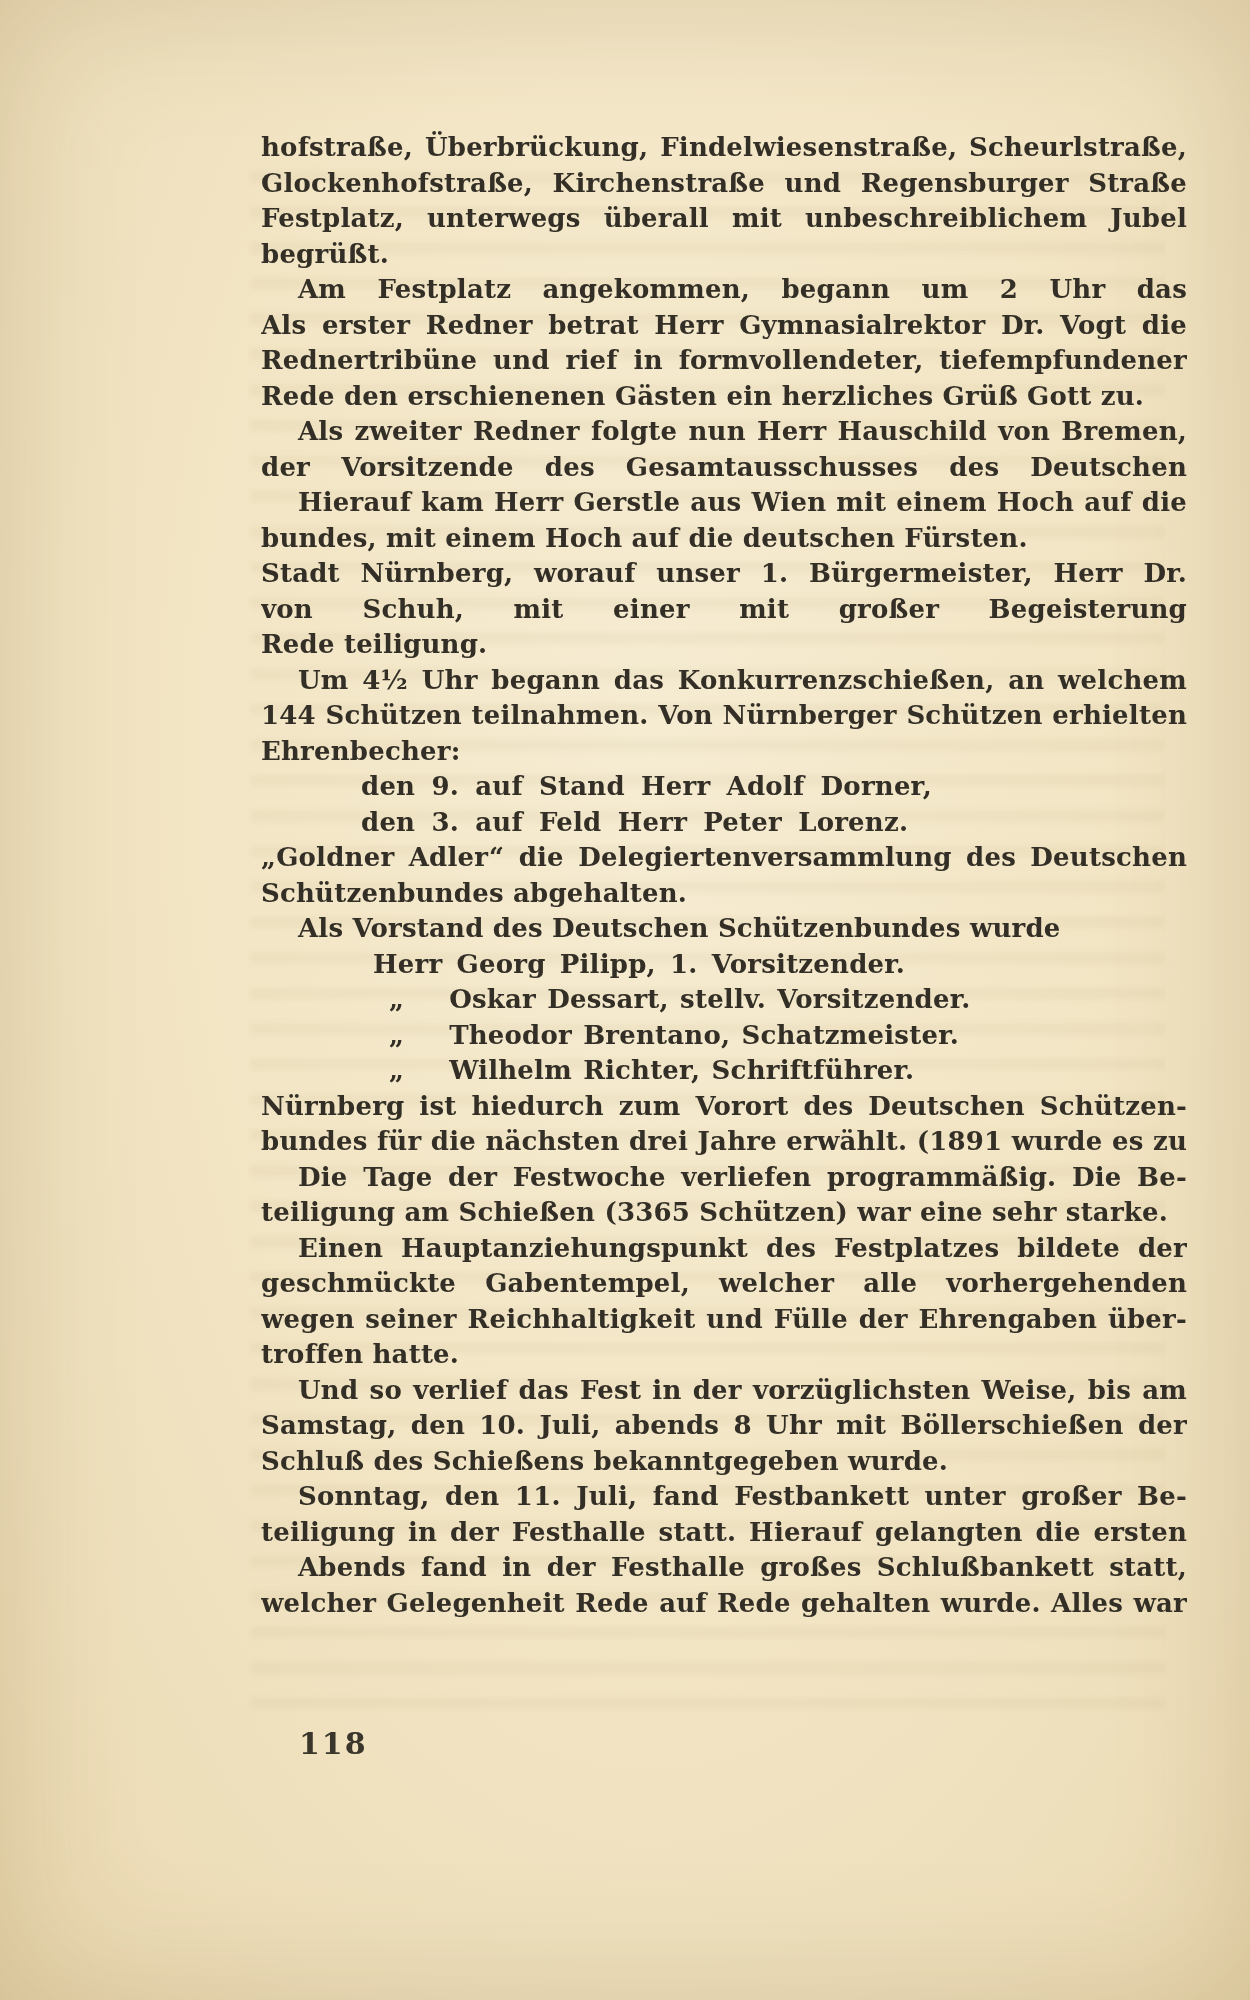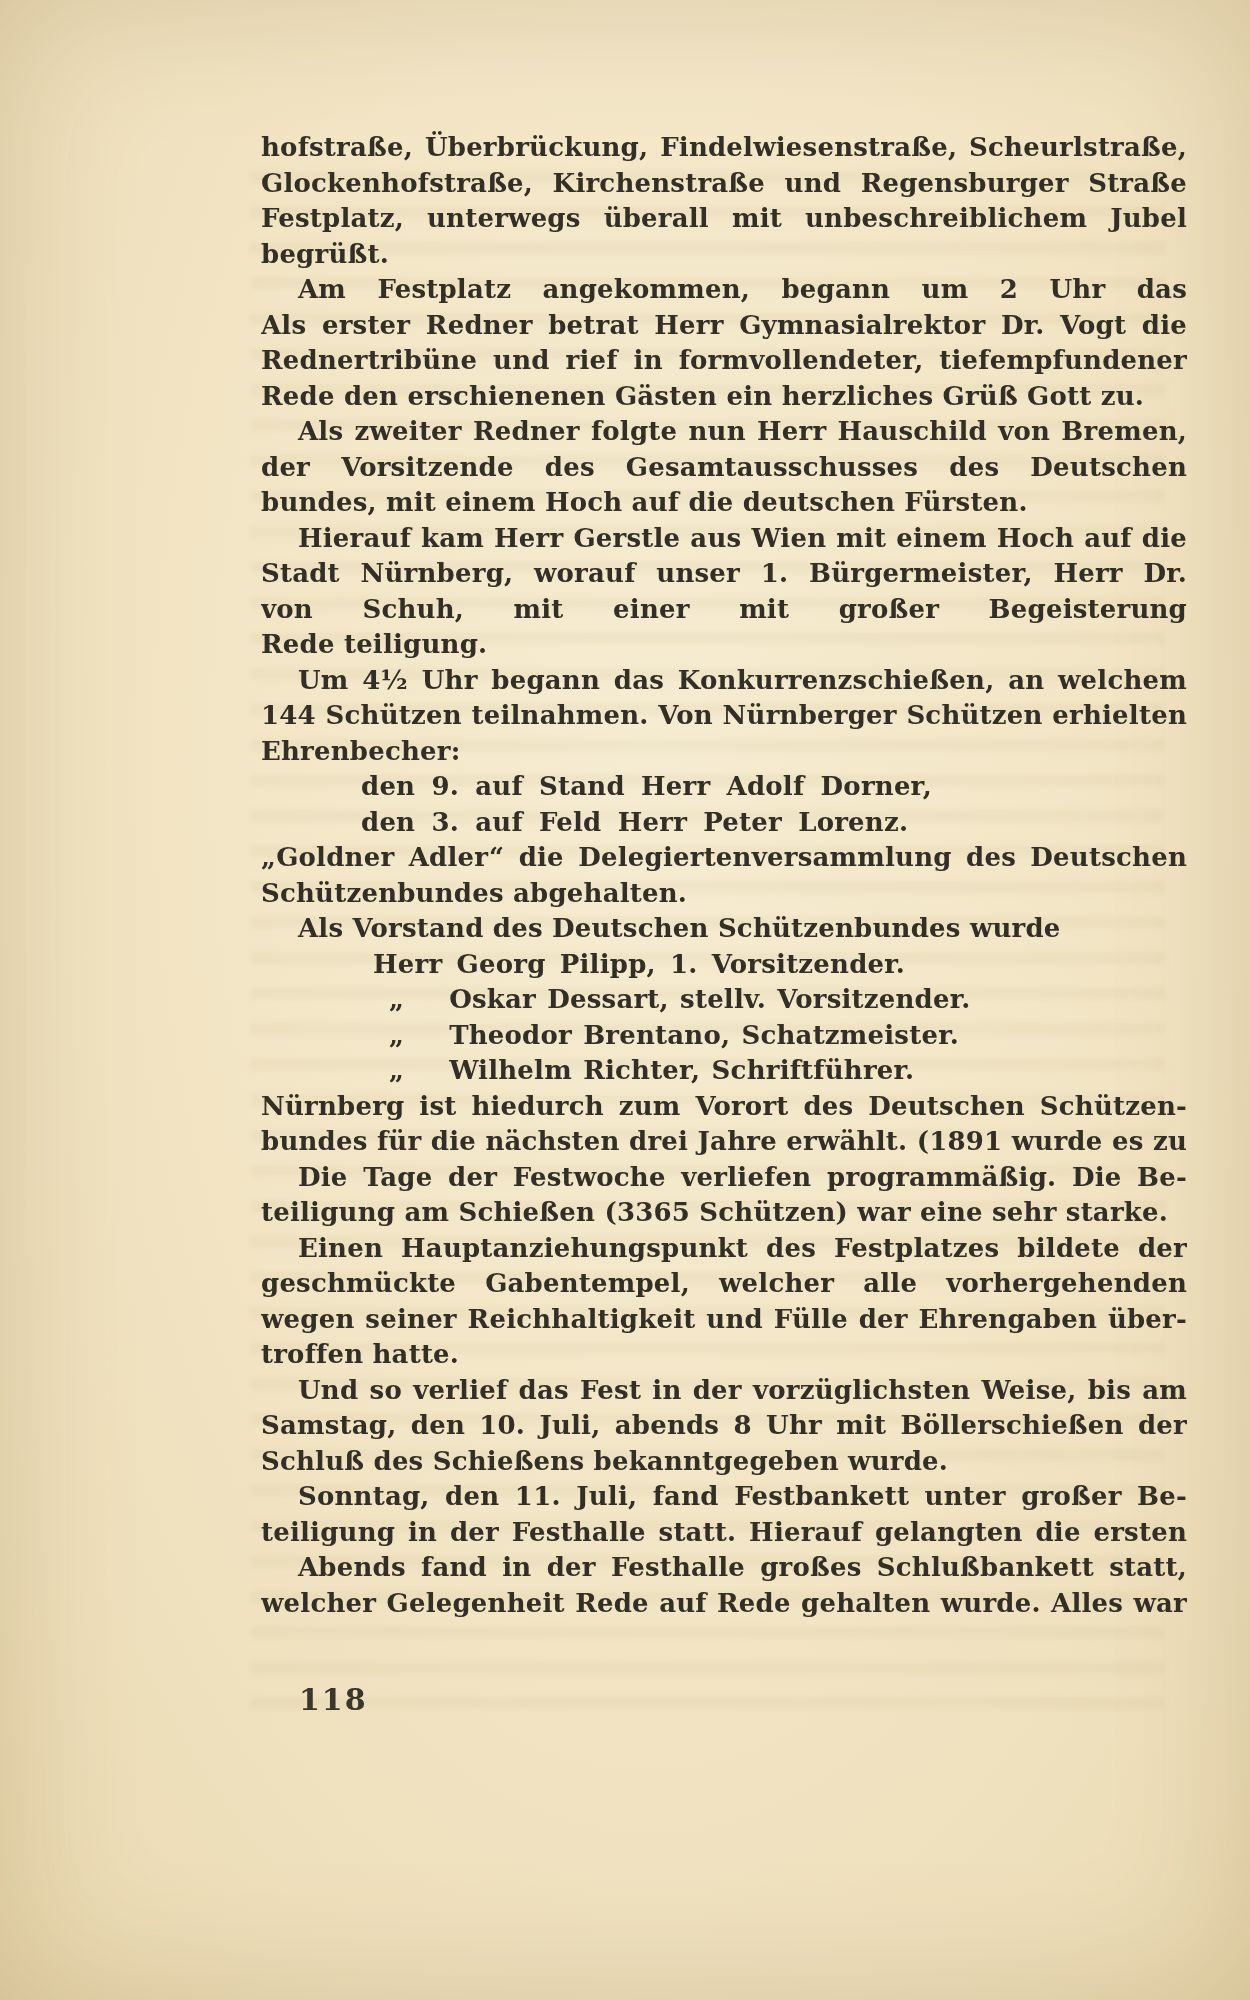--- a/index.html
+++ b/index.html
@@ -33,21 +33,21 @@
     letter-spacing:0.2px;
     margin-left:18px;
   }
   .ln{height:35.5px;overflow:hidden;white-space:normal;}
   .j{text-align:justify;text-align-last:justify;}
   .ind{text-indent:37px;}
   .list{padding-left:100px;word-spacing:7px;}
   .off{padding-left:112px;word-spacing:5px;}
   .ditto{padding-left:128px;word-spacing:2px;}
   .pagenum{
-    position:absolute;left:299px;top:1682px;
+    position:absolute;left:299px;top:1726px;
     font-size:30px;font-weight:bold;letter-spacing:2px;
     color:#3a362c;
   }
 </style>
 </head>
 <body>
 
 <div class="page" style="color: rgb(51, 47, 38);">
   <div class="ghost"></div>
 
@@ -55,22 +55,22 @@
     <div class="ln j">hofstraße, Überbrückung, Findelwiesenstraße, Scheurlstraße,</div>
     <div class="ln j">Glockenhofstraße, Kirchenstraße und Regensburger Straße zum</div>
     <div class="ln j">Festplatz, unterwegs überall mit unbeschreiblichem Jubel</div>
     <div class="ln">begrüßt.</div>
     <div class="ln j ind">Am Festplatz angekommen, begann um 2 Uhr das Festbankett.</div>
     <div class="ln j">Als erster Redner betrat Herr Gymnasialrektor Dr. Vogt die</div>
     <div class="ln j">Rednertribüne und rief in formvollendeter, tiefempfundener</div>
     <div class="ln">Rede den erschienenen Gästen ein herzliches Grüß Gott zu.</div>
     <div class="ln j ind">Als zweiter Redner folgte nun Herr Hauschild von Bremen,</div>
     <div class="ln j">der Vorsitzende des Gesamtausschusses des Deutschen Schützen-</div>
+    <div class="ln j ind">Hierauf kam Herr Gerstle aus Wien mit einem Hoch auf die</div>
     <div class="ln">bundes, mit einem Hoch auf die deutschen Fürsten.</div>
-    <div class="ln j ind">Hierauf kam Herr Gerstle aus Wien mit einem Hoch auf die</div>
     <div class="ln j">Stadt Nürnberg, worauf unser 1. Bürgermeister, Herr Dr.</div>
     <div class="ln j">von Schuh, mit einer mit großer Begeisterung aufgenommenen</div>
     <div class="ln">Rede teiligung.</div>
     <div class="ln j ind">Um 4½ Uhr begann das Konkurrenzschießen, an welchem</div>
     <div class="ln j">144 Schützen teilnahmen.  Von Nürnberger Schützen erhielten</div>
     <div class="ln">Ehrenbecher:</div>
     <div class="ln list">den 9. auf Stand Herr Adolf Dorner,</div>
     <div class="ln list">den 3. auf Feld Herr Peter Lorenz.</div>
     <div class="ln j">„Goldner Adler“ die Delegiertenversammlung des Deutschen</div>
     <div class="ln">Schützenbundes abgehalten.</div>

